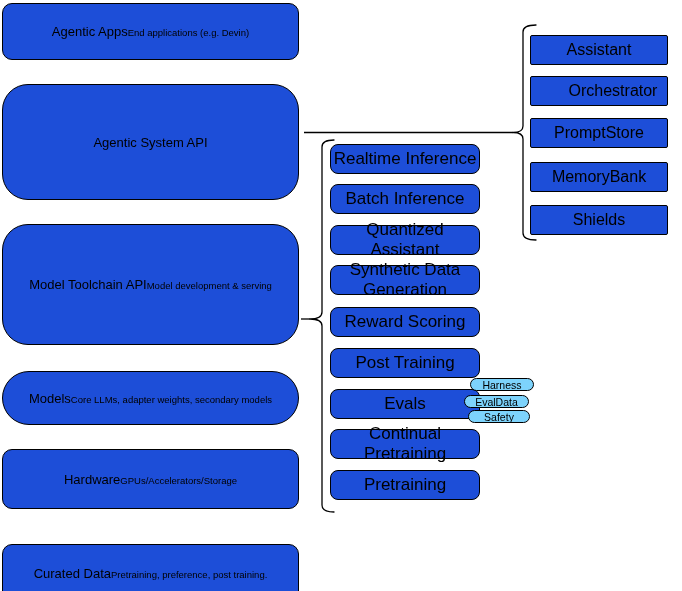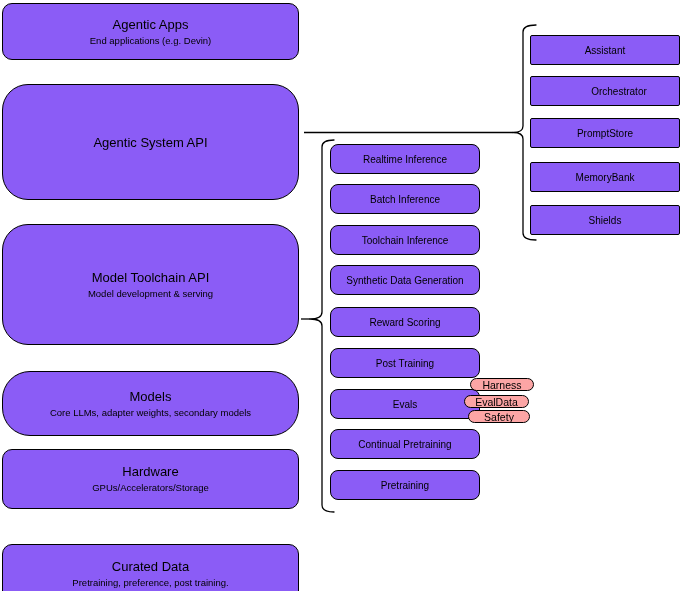--- a/index.html
+++ b/index.html
@@ -13,46 +13,46 @@
   }
   .wires {
     position: absolute; left: 0; top: 0;
     width: 682px; height: 591px;
     z-index: 1;
   }
   .node {
     position: absolute;
     box-sizing: border-box;
     border: 1.3px solid #000000;
-    background: #8b5cf6;
+    background: #1d4ed8;
     display: flex;
-    flex-direction: column;
+    flex-direction: row;
     align-items: center;
     justify-content: center;
     text-align: center;
     z-index: 2;
   }
   .layer { left: 2px; width: 297px; }
   .layer .t { font-size: 13px; line-height: 15px; }
   .layer .s { font-size: 9.5px; line-height: 12px; margin-top: 3px; }
   .r10 { border-radius: 10px; }
   .r26 { border-radius: 26px; }
   .tool {
     left: 330px; width: 150px; height: 30px;
-    border-radius: 8px; font-size: 10px;
+    border-radius: 8px; font-size: 17px;
   }
   .comp {
-    left: 530px; width: 150px; height: 30px;
-    border-radius: 2px; font-size: 10px;
+    left: 530px; width: 138px; height: 30px;
+    border-radius: 2px; font-size: 16px;
   }
   .pill {
     position: absolute;
     box-sizing: border-box;
     border: 1.3px solid #000000;
-    background: #fca5a5;
+    background: #7dd3fc;
     border-radius: 7px;
     font-size: 10.5px;
     display: flex;
     align-items: center;
     justify-content: center;
     text-align: center;
     z-index: 3;
   }
 </style>
 </head>
@@ -73,36 +73,36 @@
   <div class="t">Agentic Apps</div>
   <div class="s">End applications (e.g. Devin)</div>
 </div>
 <div class="node layer r26" style="top:84px; height:116px;">
   <div class="t">Agentic System API</div>
 </div>
 <div class="node layer r26" style="top:224px; height:121px;">
   <div class="t">Model Toolchain API</div>
   <div class="s">Model development &amp; serving</div>
 </div>
-<div class="node layer r10" style="top:371px; height:65px;border-radius:28px;">
+<div class="node layer r10" style="top:371px; height:54px;border-radius:28px;">
   <div class="t">Models</div>
   <div class="s">Core LLMs, adapter weights, secondary models</div>
 </div>
 <div class="node layer r10" style="top:449px; height:60px;">
   <div class="t">Hardware</div>
   <div class="s">GPUs/Accelerators/Storage</div>
 </div>
 <div class="node layer r10" style="top:544px; height:59px;">
   <div class="t">Curated Data</div>
   <div class="s">Pretraining, preference, post training.</div>
 </div>
 
 <div class="node tool" style="top:144px;">Realtime Inference</div>
 <div class="node tool" style="top:184px;">Batch Inference</div>
-<div class="node tool" style="top:225px;">Toolchain Inference</div>
+<div class="node tool" style="top:225px;">Quantized Assistant</div>
 <div class="node tool" style="top:265px;">Synthetic Data Generation</div>
 <div class="node tool" style="top:307px;">Reward Scoring</div>
 <div class="node tool" style="top:348px;">Post Training</div>
 <div class="node tool" style="top:389px;">Evals</div>
 <div class="node tool" style="top:429px;">Continual Pretraining</div>
 <div class="node tool" style="top:470px;">Pretraining</div>
 
 <div class="pill" style="left:470px; top:378px; width:64px; height:13px;">Harness</div>
 <div class="pill" style="left:464px; top:395px; width:65px; height:13px;">EvalData</div>
 <div class="pill" style="left:468px; top:410px; width:62px; height:13px;">Safety</div>

